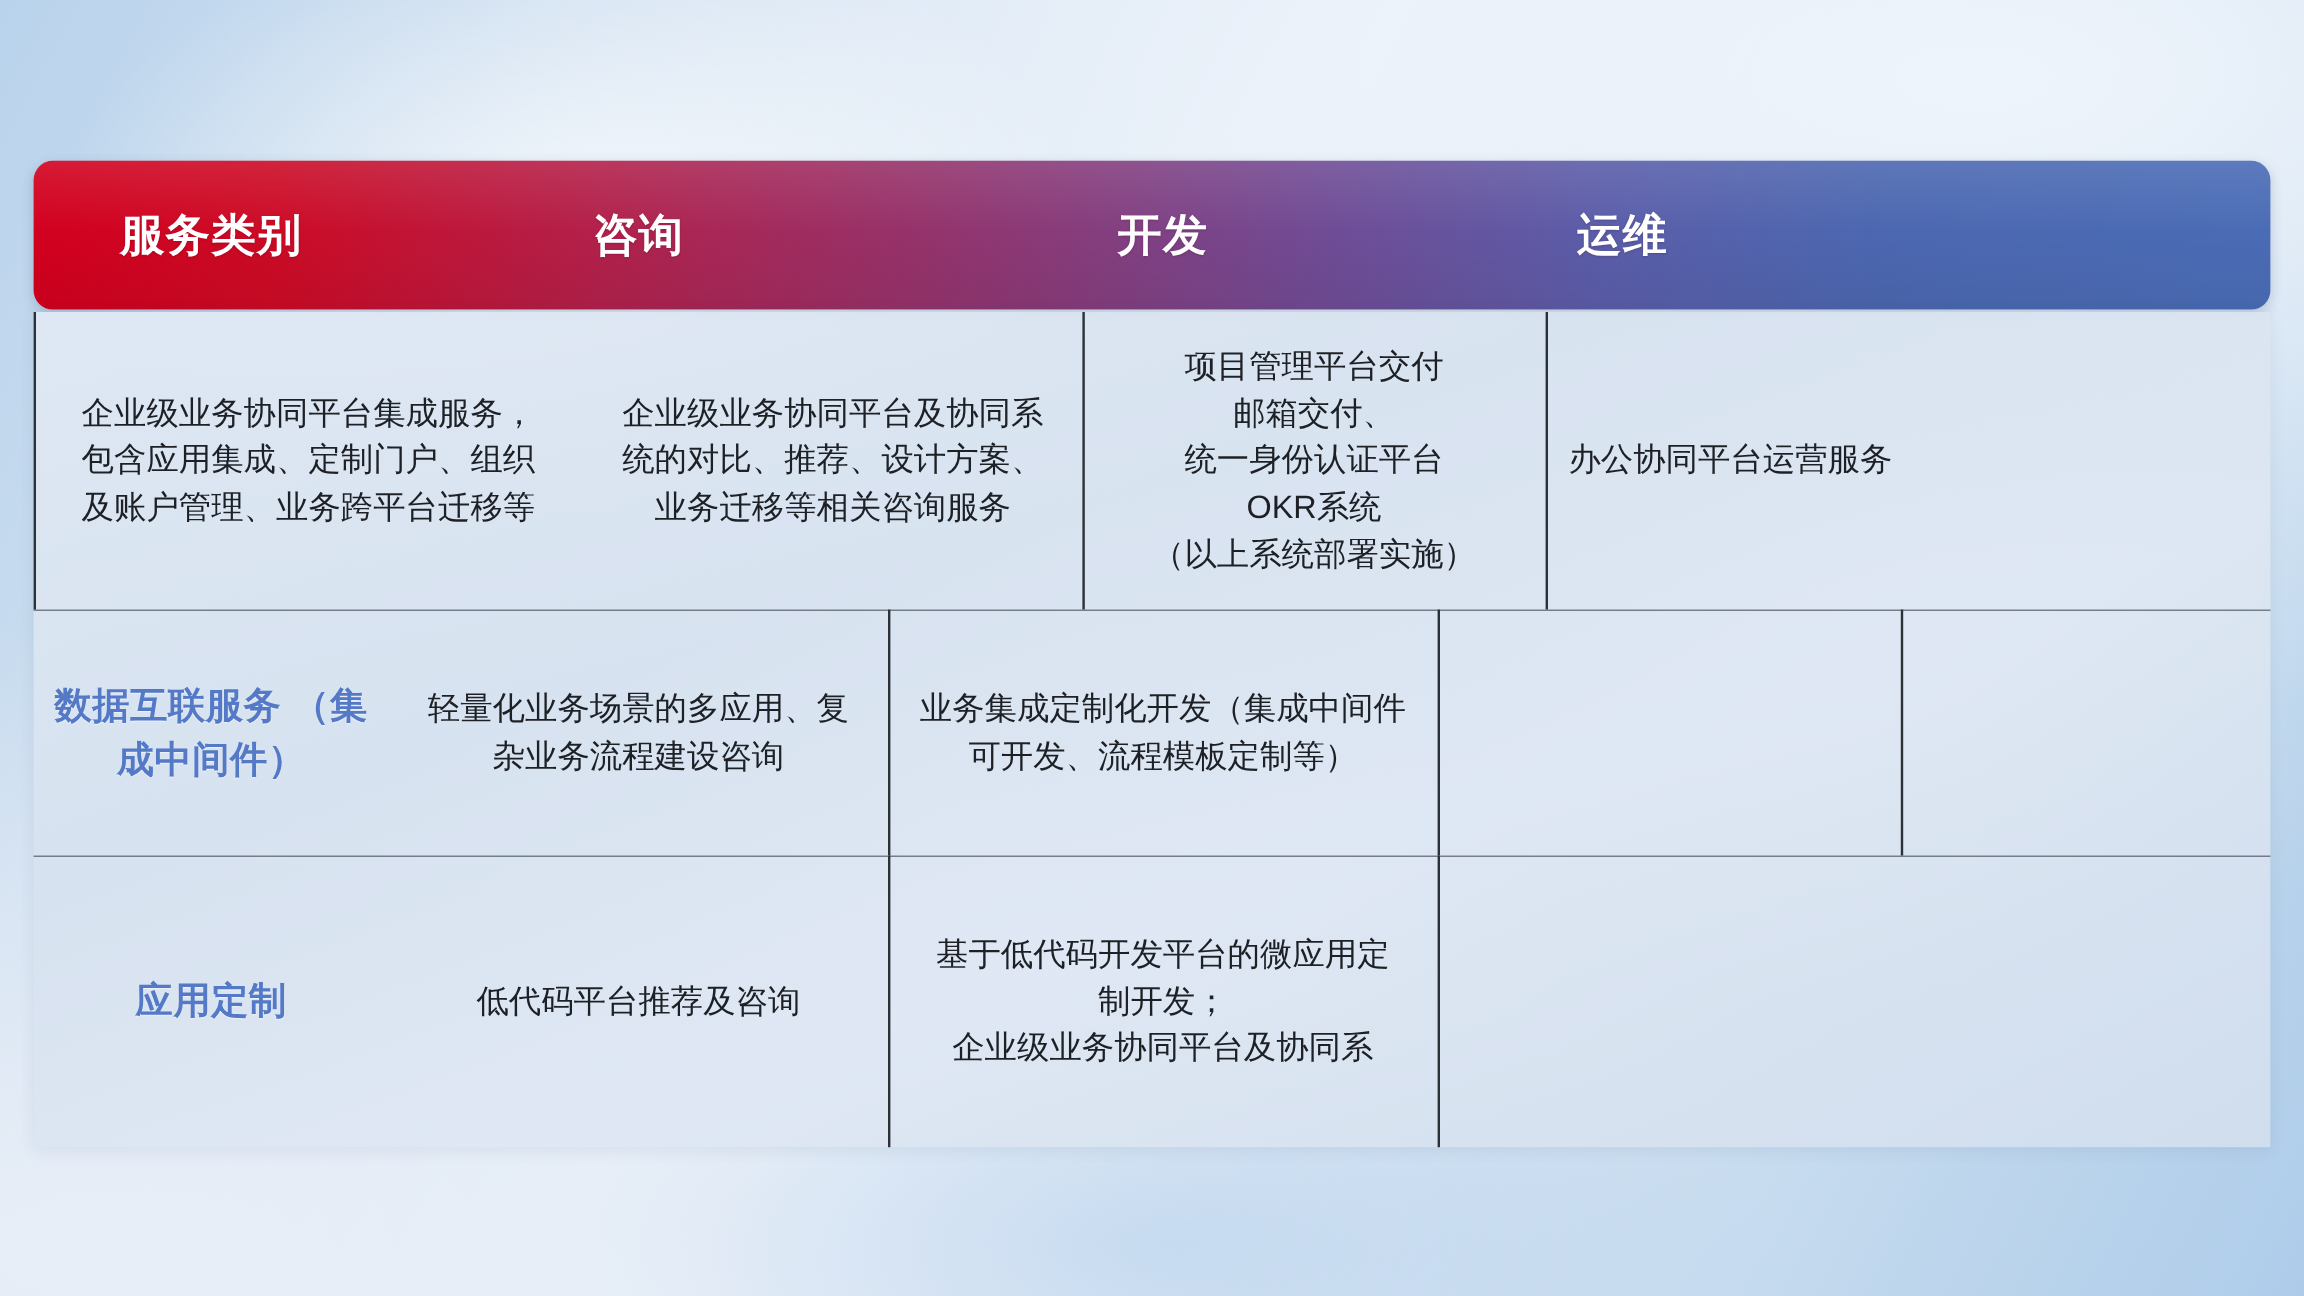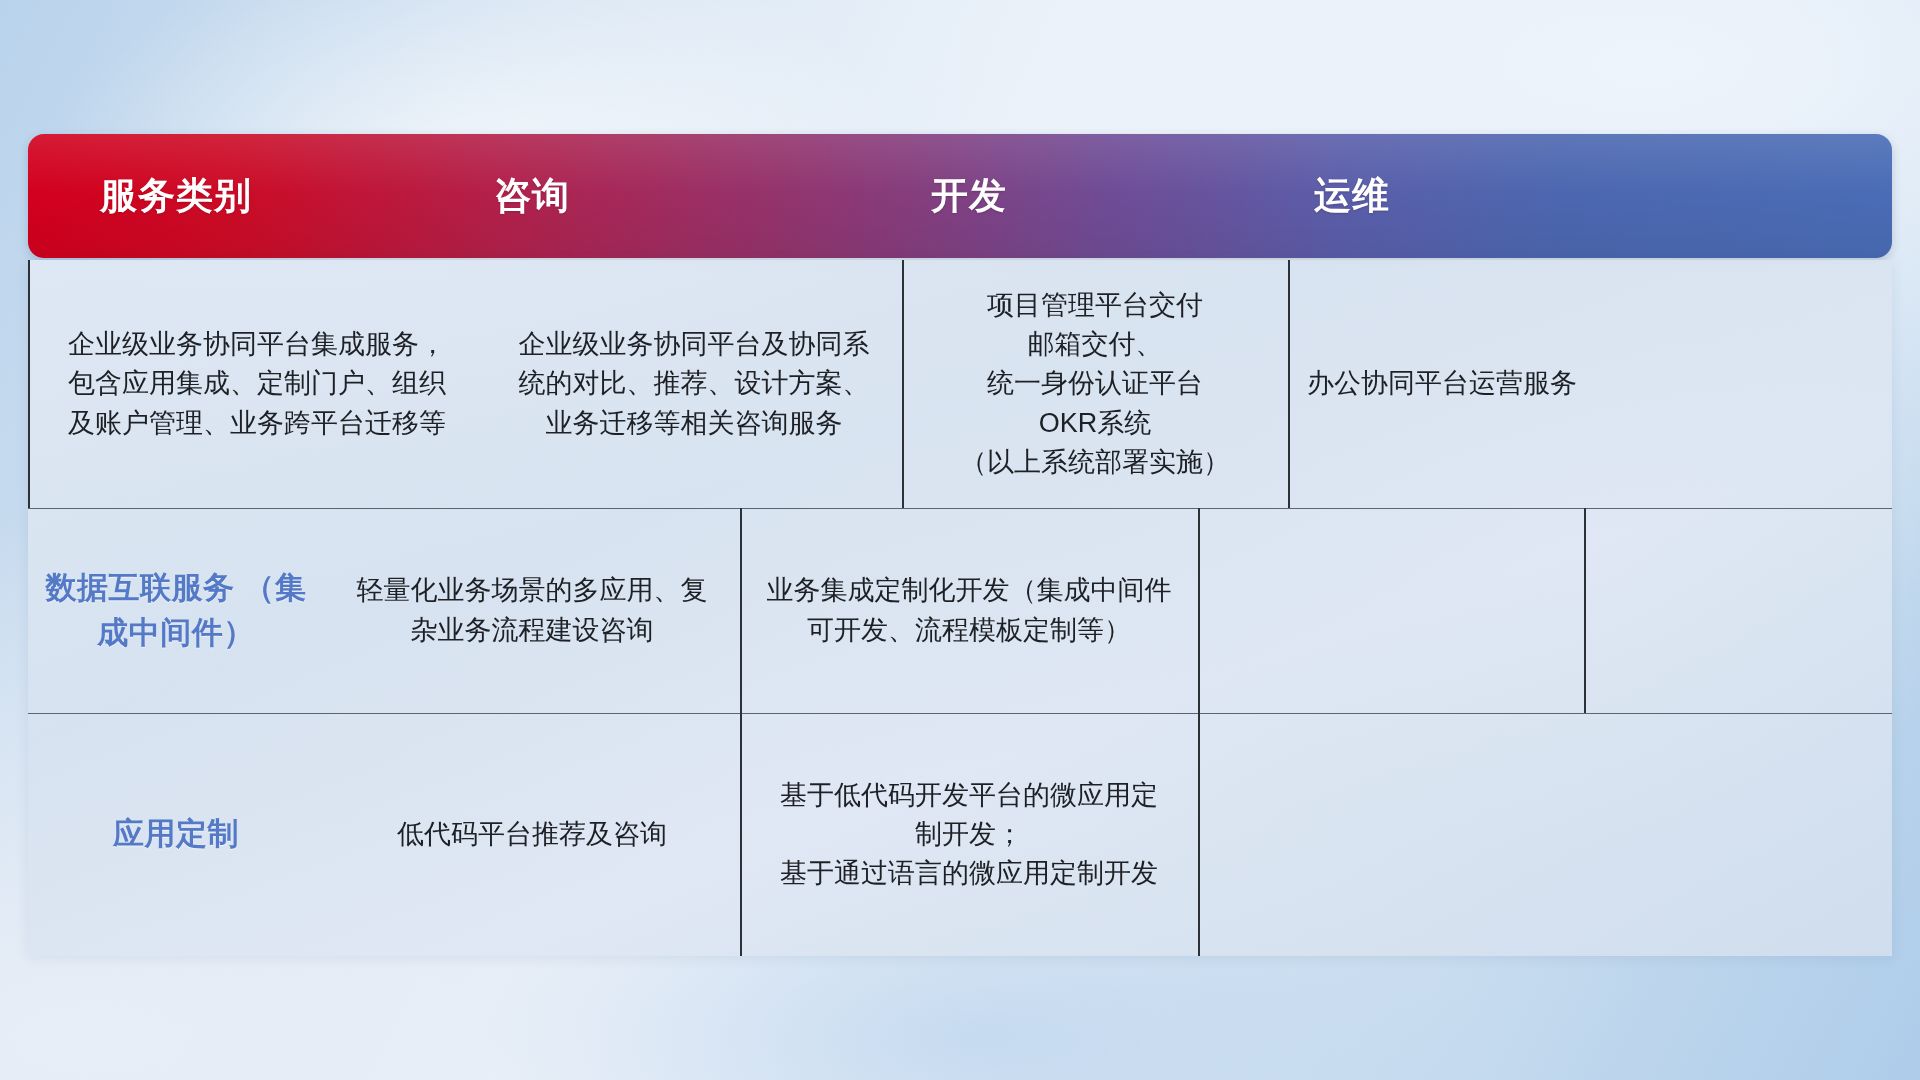--- a/index.html
+++ b/index.html
@@ -207,21 +207,21 @@
     <div class="row row-3">
       <div class="cell c0">
         <span class="row-label">应用定制</span>
       </div>
       <div class="cell c1">
         <span class="cell-text">低代码平台推荐及咨询</span>
       </div>
       <div class="cell c2 divider">
         <span class="cell-text">基于低代码开发平台的微应用定
 制开发；
-基于通过语言的微应用定制开发</span>
+企业级业务协同平台及协同系</span>
       </div>
       <div class="cell c4 divider">
         <span class="cell-text"></span>
       </div>
     </div>
 
   </div>
 </div>
 
 </body></html>

